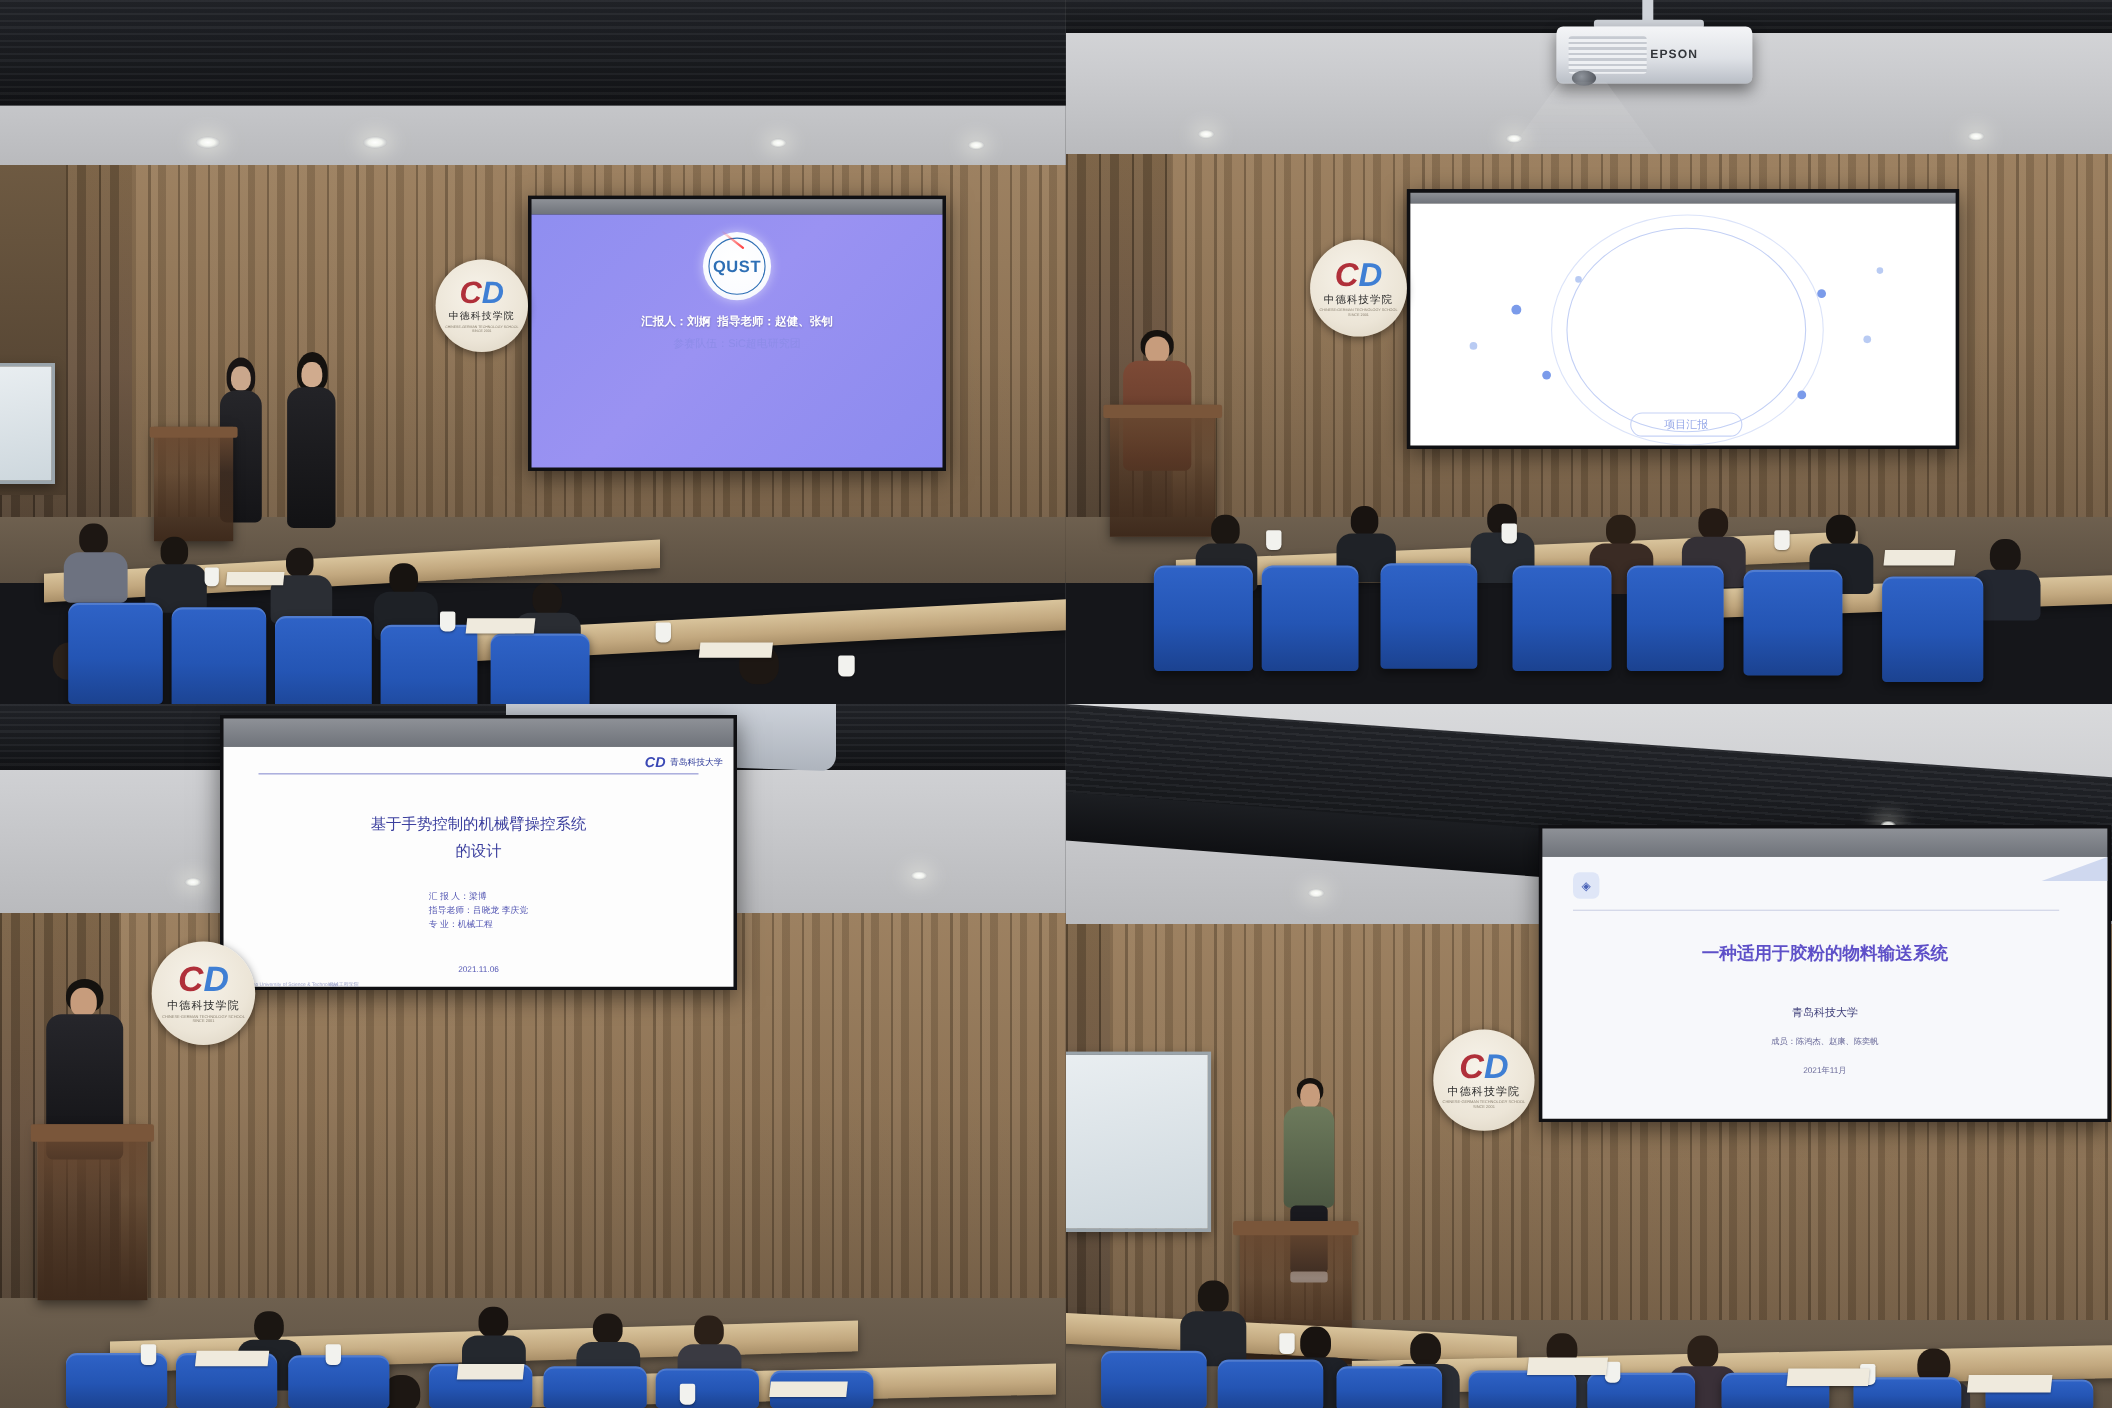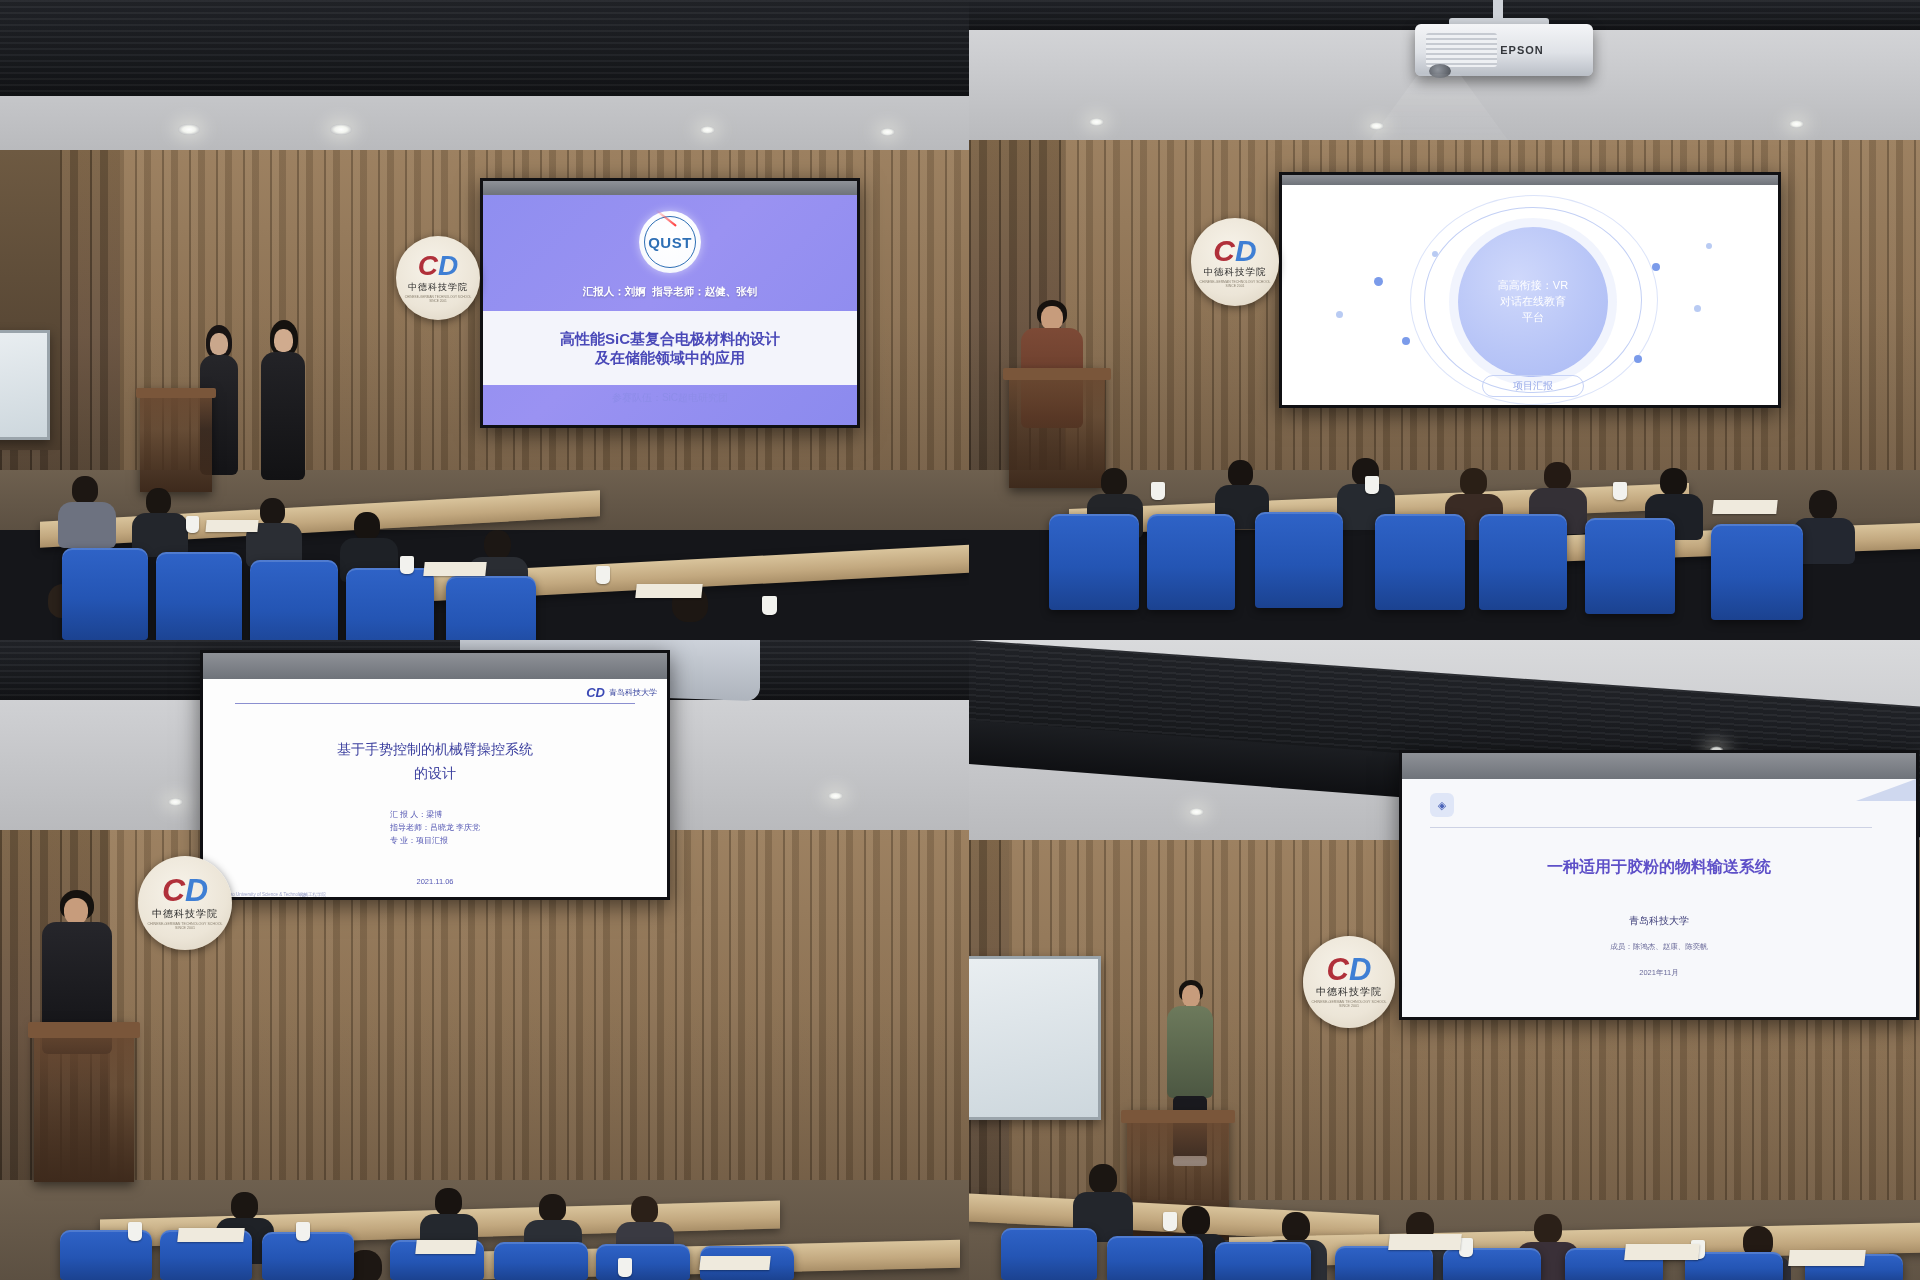--- a/index.html
+++ b/index.html
@@ -239,24 +239,20 @@
 
     <div class="whiteboard" style="left:-12px;top:330px;width:62px;height:110px;"></div>
 
     <div class="screen-frame" style="left:480px;top:178px;width:380px;height:250px;">
       <div class="screen-top-bar" style="height:14px;"></div>
       <div class="slide slide-purple" style="top:14px;height:236px;">
         <div class="qust-badge" style="width:62px;height:62px;margin-top:16px;">
           <span class="qust-inner" style="font-size:15px;">QUST</span>
         </div>
         <div class="slide1-byline" style="font-size:10.5px;margin-top:12px;">汇报人：刘婀   指导老师：赵健、张钊</div>
-        <div class="slide1-titlebox" style="margin-top:12px;height:74px;">
-          <div class="slide1-title" style="font-size:15px;">高性能SiC基复合电极材料的设计</div>
-          <div class="slide1-title" style="font-size:15px;">及在储能领域中的应用</div>
-        </div>
         <div class="slide1-team" style="font-size:10px;margin-top:6px;">参赛队伍：SiC超电研究团</div>
       </div>
       <div class="pointer" style="left:170px;top:36px;width:26px;"></div>
     </div>
 
     <div class="plaque" style="left:396px;top:236px;width:84px;height:84px;">
       <div class="mark" style="font-size:28px;">
         <span class="red">C</span><span class="blue">D</span>
       </div>
       <div class="cn" style="font-size:9px;margin-top:2px;">中德科技学院</div>
@@ -344,27 +340,20 @@
 
     <div class="wall-wood" style="top:140px;height:360px;"></div>
     <div class="wall-wood dark" style="top:140px;height:360px;width:96px;left:0;"></div>
     <div class="floor" style="top:470px;height:60px;"></div>
 
     <div class="screen-frame" style="left:310px;top:172px;width:502px;height:236px;">
       <div class="screen-top-bar" style="height:10px;"></div>
       <div class="slide slide-vr" style="top:10px;height:226px;">
         <div class="vr-ring" style="left:142px;top:22px;width:218px;height:186px;"></div>
         <div class="vr-ring" style="left:128px;top:10px;width:248px;height:210px;opacity:.6;"></div>
-        <div class="vr-circle" style="left:176px;top:42px;width:150px;height:150px;">
-          <div class="vr-text" style="font-size:11px;">
-            <div>高高衔接：VR</div>
-            <div>对话在线教育</div>
-            <div>平台</div>
-          </div>
-        </div>
         <div class="vr-pill" style="left:200px;top:190px;width:102px;height:22px;font-size:10px;">项目汇报</div>
         <div class="dot" style="left:92px;top:92px;width:9px;height:9px;"></div>
         <div class="dot lt" style="left:54px;top:126px;width:7px;height:7px;"></div>
         <div class="dot" style="left:120px;top:152px;width:8px;height:8px;"></div>
         <div class="dot lt" style="left:150px;top:66px;width:6px;height:6px;"></div>
         <div class="dot" style="left:370px;top:78px;width:8px;height:8px;"></div>
         <div class="dot lt" style="left:412px;top:120px;width:7px;height:7px;"></div>
         <div class="dot" style="left:352px;top:170px;width:8px;height:8px;"></div>
         <div class="dot lt" style="left:424px;top:58px;width:6px;height:6px;"></div>
       </div>
@@ -450,21 +439,21 @@
 
     <div class="screen-frame" style="left:200px;top:10px;width:470px;height:250px;">
       <div class="screen-top-bar" style="height:26px;"></div>
       <div class="slide slide-white" style="top:26px;height:224px;">
         <div class="s3-rule" style="margin-top:24px;"></div>
         <div class="s3-title" style="font-size:14px;margin-top:34px;">基于手势控制的机械臂操控系统</div>
         <div class="s3-title" style="font-size:14px;">的设计</div>
         <div class="s3-meta" style="font-size:8px;margin-top:22px;text-align:left;">
           <div>汇 报 人：梁博</div>
           <div>指导老师：吕晓龙 李庆党</div>
-          <div>专    业：项目汇报</div>
+          <div>专    业：机械工程</div>
         </div>
         <div class="s3-date" style="font-size:7.5px;margin-top:30px;">2021.11.06</div>
         <div style="position:absolute;left:14px;bottom:6px;font-size:4.5px;" class="s3-foot">QingDao University of Science &amp; Technology</div>
         <div style="position:absolute;left:96px;bottom:6px;font-size:4.5px;" class="s3-foot">机械工程学院</div>
         <div class="s3-logo" style="right:10px;top:6px;">
           <span class="s3-logo-mark" style="font-size:13px;">CD</span>
           <span class="s3-logo-txt" style="font-size:8px;">青岛科技大学</span>
         </div>
       </div>
     </div>

